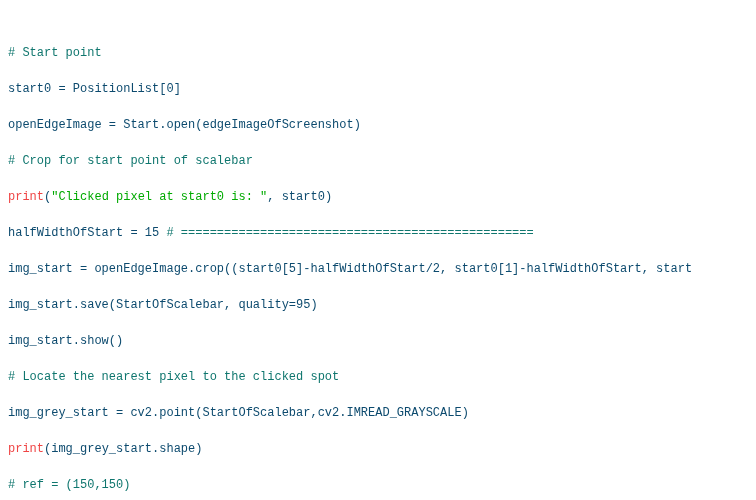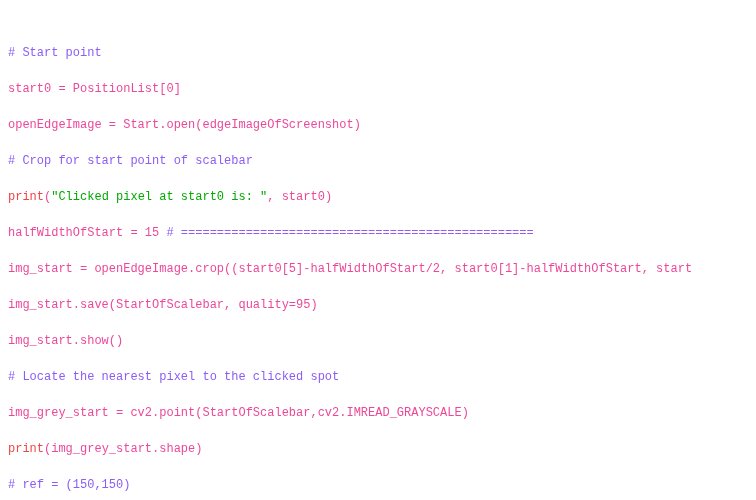--- a/index.html
+++ b/index.html
@@ -8,24 +8,24 @@
     background: #ffffff;
     font-family: Consolas, 'Courier New', monospace;
     font-size: 12px;
     line-height: 1.5;
     white-space: pre;
     color: #000000;
     overflow: hidden;
   }
   .code-container { width: 756px; }
   .line { min-height: 18px; }
-  .c-comment { color: #8b5cf6; text-align: right; }
+  .c-comment { color: #0f766e; text-align: right; }
   .c-builtin { color: #ef4444; }
   .c-str { color: #00aa00; }
-  .c-text { color: #ec4899; }
+  .c-text { color: #0c4a6e; }
 </style>
 </head>
 <body>
 <div class="code-container">
 <div class="line"><span class="c-comment"># Start point</span></div>
 <div class="line"><span class="c-text">start0 = PositionList[0]</span></div>
 <div class="line"><span class="c-text">openEdgeImage = Start.open(edgeImageOfScreenshot)</span></div>
 <div class="line"><span class="c-comment"># Crop for start point of scalebar</span></div>
 <div class="line"><span class="c-builtin">print</span><span class="c-text">(</span><span class="c-str">"Clicked pixel at start0 is: "</span><span class="c-text">, start0)</span></div>
 <div class="line"><span class="c-text">halfWidthOfStart = 15 </span><span class="c-comment"># =================================================</span></div>

